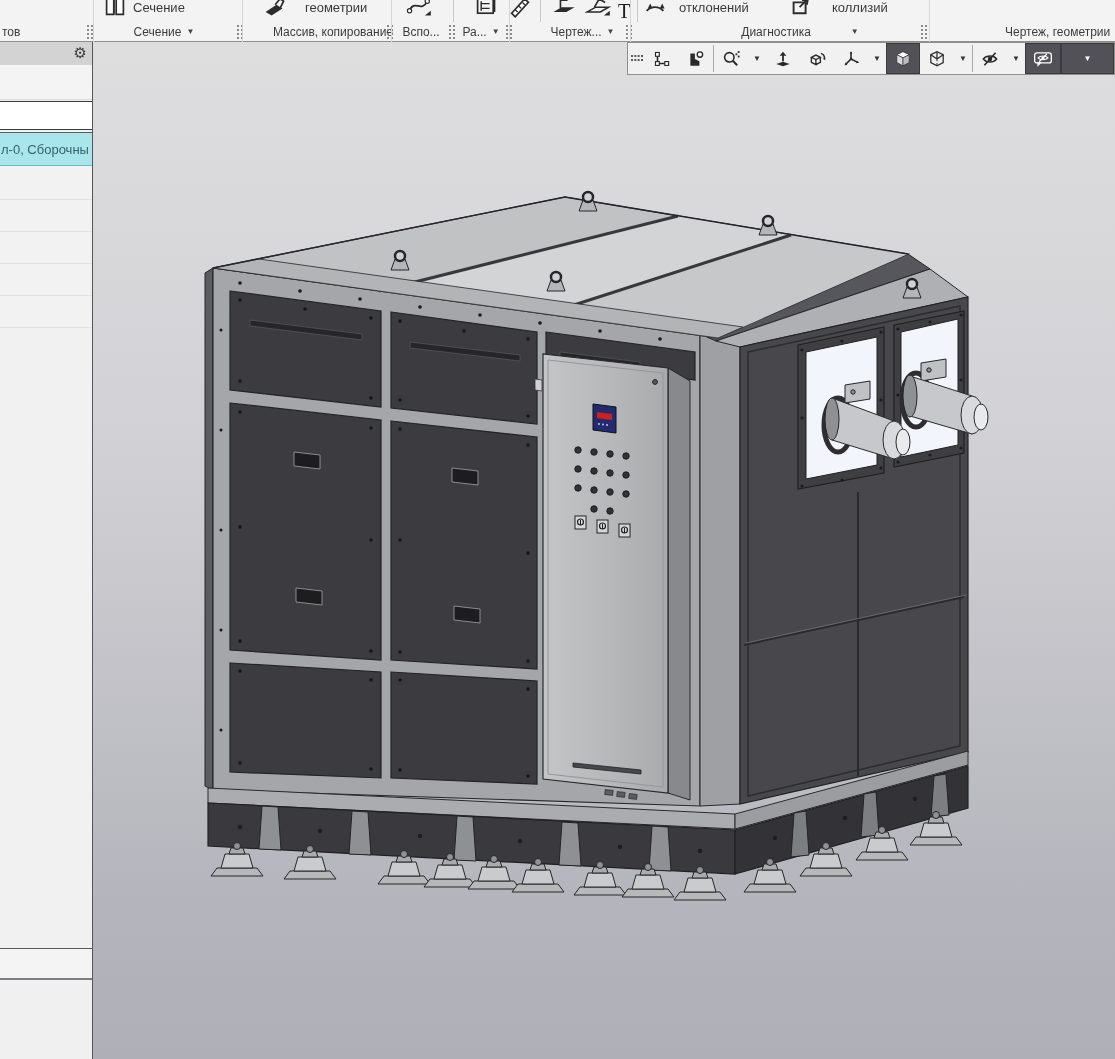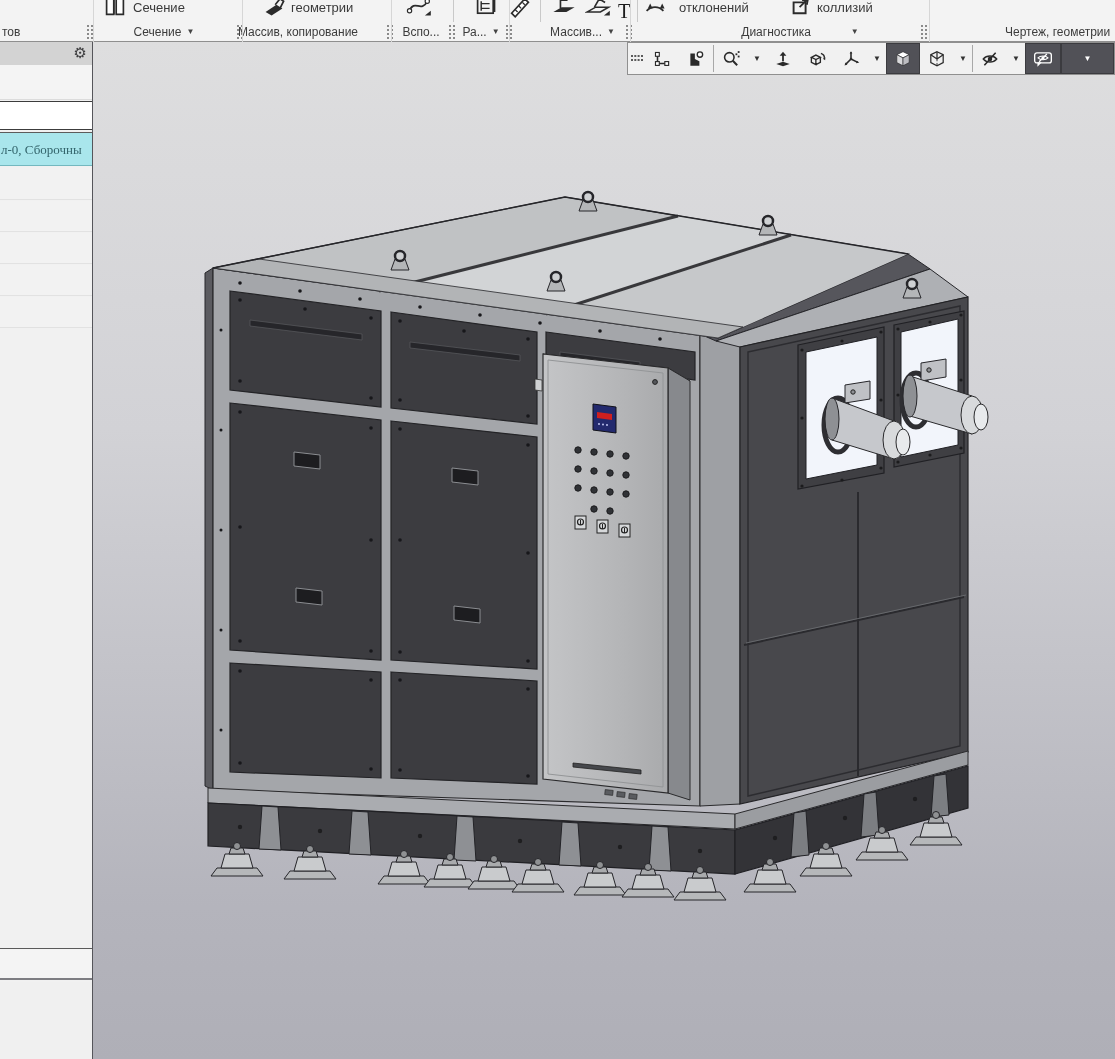--- a/index.html
+++ b/index.html
@@ -19,21 +19,21 @@
   .caret{font-size:8px;color:#444;margin-left:5px;}
   .grip{position:absolute;top:2px;width:7px;height:15px;}
   .gsep{position:absolute;top:0;width:1px;height:42px;background:#d6d6d6;}
   
   #leftpanel{position:absolute;left:0;top:42px;width:92px;height:1017px;background:#f1f1f1;
              border-right:1px solid #55555a;box-sizing:content-box;}
   .lp-head{position:absolute;left:0;top:0;width:92px;height:23px;background:#d3d3d3;
            border-bottom:1px solid #b9b9b9;}
   .lp-gear{position:absolute;right:5px;top:2px;font-family:"DejaVu Sans",sans-serif;
            font-size:15px;color:#3d3d3f;line-height:19px;}
-  .lp-row{position:absolute;left:0;width:92px;box-sizing:border-box;font-family:Liberation Serif, serif;}
+  .lp-row{position:absolute;left:0;width:92px;box-sizing:border-box;}
   .lp-sel{background:#a9e6ec;border-top:1px solid #5c5c5c;border-bottom:1px solid #74b8bf;
           color:#33646b;font-size:13px;line-height:33px;white-space:nowrap;overflow:hidden;
           padding-left:1px;}
   
   #viewport{position:absolute;left:93px;top:42px;width:1022px;height:1017px;
             background:linear-gradient(180deg,#dededf 0%,#d2d2d6 38%,#b4b4bc 85%,#afafb7 100%);}
   #modelsvg{position:absolute;left:0;top:0;}
   
   #viewtb{position:absolute;left:627px;top:42px;height:33px;width:488px;background:#f1f1f1;
           border:1px solid #8f8f8f;box-sizing:border-box;display:flex;align-items:stretch;}
@@ -56,21 +56,21 @@
           <path d="M3 4 h6 v13 h-6 z M11 4 h6 v13 h-6 z" fill="#fff" stroke="#2b2b2b" stroke-width="1.4"></path>
           <path d="M9 4 v13" stroke="#2b2b2b" stroke-width="1.4"></path>
         </svg>
         <span class="rb-lbl" style="margin-left:6px">Сечение</span>
       </div>
       <div class="rb-tool" style="left:262px">
         <svg width="24" height="24" viewBox="0 0 20 20">
           <path d="M3 15 l9-6 5 3 -9 6 z" fill="#2b2b2b"></path>
           <path d="M11 9 l4-5 3 2 -3 6" fill="none" stroke="#2b2b2b" stroke-width="1.4"></path>
         </svg>
-        <span class="rb-lbl" style="margin-left:5px">геометрии</span>
+        <span class="rb-lbl" style="margin-left:19px">геометрии</span>
       </div>
       <div class="rb-tool" style="left:406px">
         <svg width="26" height="24" viewBox="0 0 22 20">
           <path d="M3 14 C 7 4, 13 16, 18 6" fill="none" stroke="#2b2b2b" stroke-width="1.5"></path>
           <circle cx="3" cy="14" r="1.8" fill="#fff" stroke="#2b2b2b"></circle>
           <circle cx="18" cy="6" r="1.8" fill="#fff" stroke="#2b2b2b"></circle>
           <path d="M16 18 l5 0 0-4 z" fill="#2b2b2b"></path>
         </svg>
       </div>
       <div class="rb-vsep" style="left:453px"></div>
@@ -110,21 +110,21 @@
           <path d="M3 14 C 7 10, 13 10, 17 14" fill="none" stroke="#2b2b2b" stroke-width="1.5"></path>
           <path d="M6 8 l-2 4 4 0 z M16 8 l-2 4 4 0 z" fill="#2b2b2b"></path>
         </svg>
         <span class="rb-lbl" style="margin-left:12px">отклонений</span>
       </div>
       <div class="rb-tool" style="left:790px">
         <svg width="24" height="24" viewBox="0 0 20 20">
           <path d="M3 7 h10 v9 H3 z" fill="none" stroke="#2b2b2b" stroke-width="1.6"></path>
           <path d="M8 11 l7-7 M15 4 l-5 1 M15 4 l-1 5" stroke="#2b2b2b" stroke-width="1.5" fill="none"></path>
         </svg>
-        <span class="rb-lbl" style="margin-left:3px">коллизий</span>
+        <span class="rb-lbl" style="margin-left:18px">коллизий</span>
       </div>
     </div>
 
     <div class="rb-row2">
       <div class="grp" style="left:2px;width:40px;justify-content:flex-start">
         <span>тов</span>
       </div>
       <svg class="grip" style="left:86px">
           <g fill="#8a8a8a">
         <rect x="1" y="1" width="2" height="2"></rect>
@@ -146,21 +146,21 @@
         <rect x="1" y="1" width="2" height="2"></rect>
             <rect x="5" y="1" width="2" height="2"></rect>
             <rect x="1" y="5" width="2" height="2"></rect>
             <rect x="5" y="5" width="2" height="2"></rect>
         <rect x="1" y="9" width="2" height="2"></rect>
             <rect x="5" y="9" width="2" height="2"></rect>
             <rect x="1" y="13" width="2" height="2"></rect>
             <rect x="5" y="13" width="2" height="2"></rect>
           </g>
         </svg>
-      <div class="grp" style="left:232px;width:132px">
+      <div class="grp" style="left:267px;width:132px">
         <span>Массив, копирование</span>
       </div>
       <svg class="grip" style="left:386px">
           <g fill="#8a8a8a">
         <rect x="1" y="1" width="2" height="2"></rect>
             <rect x="5" y="1" width="2" height="2"></rect>
             <rect x="1" y="5" width="2" height="2"></rect>
             <rect x="5" y="5" width="2" height="2"></rect>
         <rect x="1" y="9" width="2" height="2"></rect>
             <rect x="5" y="9" width="2" height="2"></rect>
@@ -193,21 +193,21 @@
             <rect x="5" y="1" width="2" height="2"></rect>
             <rect x="1" y="5" width="2" height="2"></rect>
             <rect x="5" y="5" width="2" height="2"></rect>
         <rect x="1" y="9" width="2" height="2"></rect>
             <rect x="5" y="9" width="2" height="2"></rect>
             <rect x="1" y="13" width="2" height="2"></rect>
             <rect x="5" y="13" width="2" height="2"></rect>
           </g>
         </svg>
       <div class="grp" style="left:540px;width:85px">
-        <span>Массив...</span>
+        <span>Чертеж...</span>
           <span class="caret">▼</span>
       </div>
       <svg class="grip" style="left:625px">
           <g fill="#8a8a8a">
         <rect x="1" y="1" width="2" height="2"></rect>
             <rect x="5" y="1" width="2" height="2"></rect>
             <rect x="1" y="5" width="2" height="2"></rect>
             <rect x="5" y="5" width="2" height="2"></rect>
         <rect x="1" y="9" width="2" height="2"></rect>
             <rect x="5" y="9" width="2" height="2"></rect>

